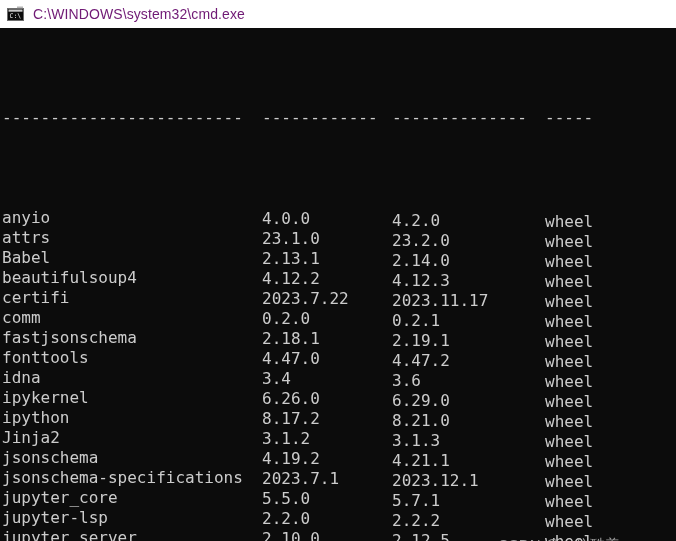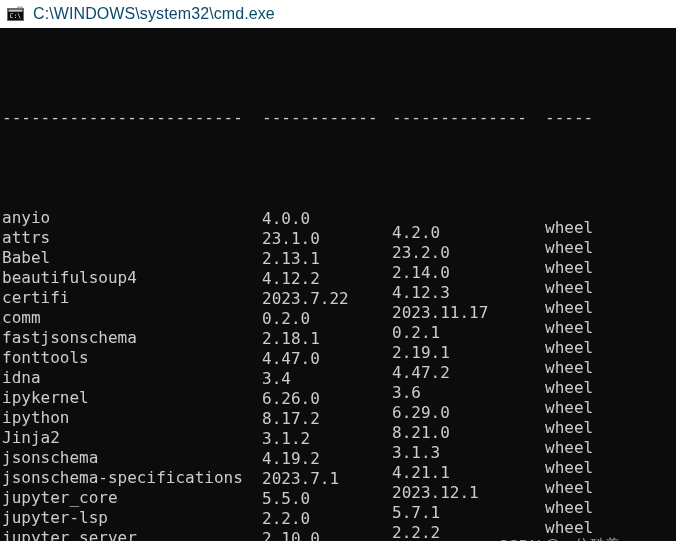--- a/index.html
+++ b/index.html
@@ -37,22 +37,22 @@
   .title-icon {
     width: 17px;
     height: 15px;
     flex: 0 0 auto;
     margin-right: 9px;
     position: relative;
     display: block;
   }
   .title-text {
     font-family: "Liberation Sans", sans-serif;
-    font-size: 16px;
-    color: #0c4a6e;
+    font-size: 14px;
+    color: #701a75;
     letter-spacing: 0.1px;
     white-space: nowrap;
     line-height: 1;
   }
 
   
   .console {
     position: absolute;
     left: 0;
     top: 28px;
@@ -78,22 +78,22 @@
     position: relative;
     height: 20px;
     line-height: 20px;
     white-space: pre;
     text-align: center;
   }
 
   
   .c-name   { position: absolute; left: 2px;   top: 0; }
   .c-ver    { position: absolute; left: 262px; top: 1px; }
-  .c-latest { position: absolute; left: 392px; top: 15px; }
-  .c-type   { position: absolute; left: 545px; top: 10px; }
+  .c-latest { position: absolute; left: 392px; top: 3px; }
+  .c-type   { position: absolute; left: 545px; top: 4px; }
 
   
   .sep { height: 20px; position: relative; }
   .sep span {
     position: absolute;
     top: 0;
     line-height: 20px;
     color: #cccccc;
     letter-spacing: 0;
   }

